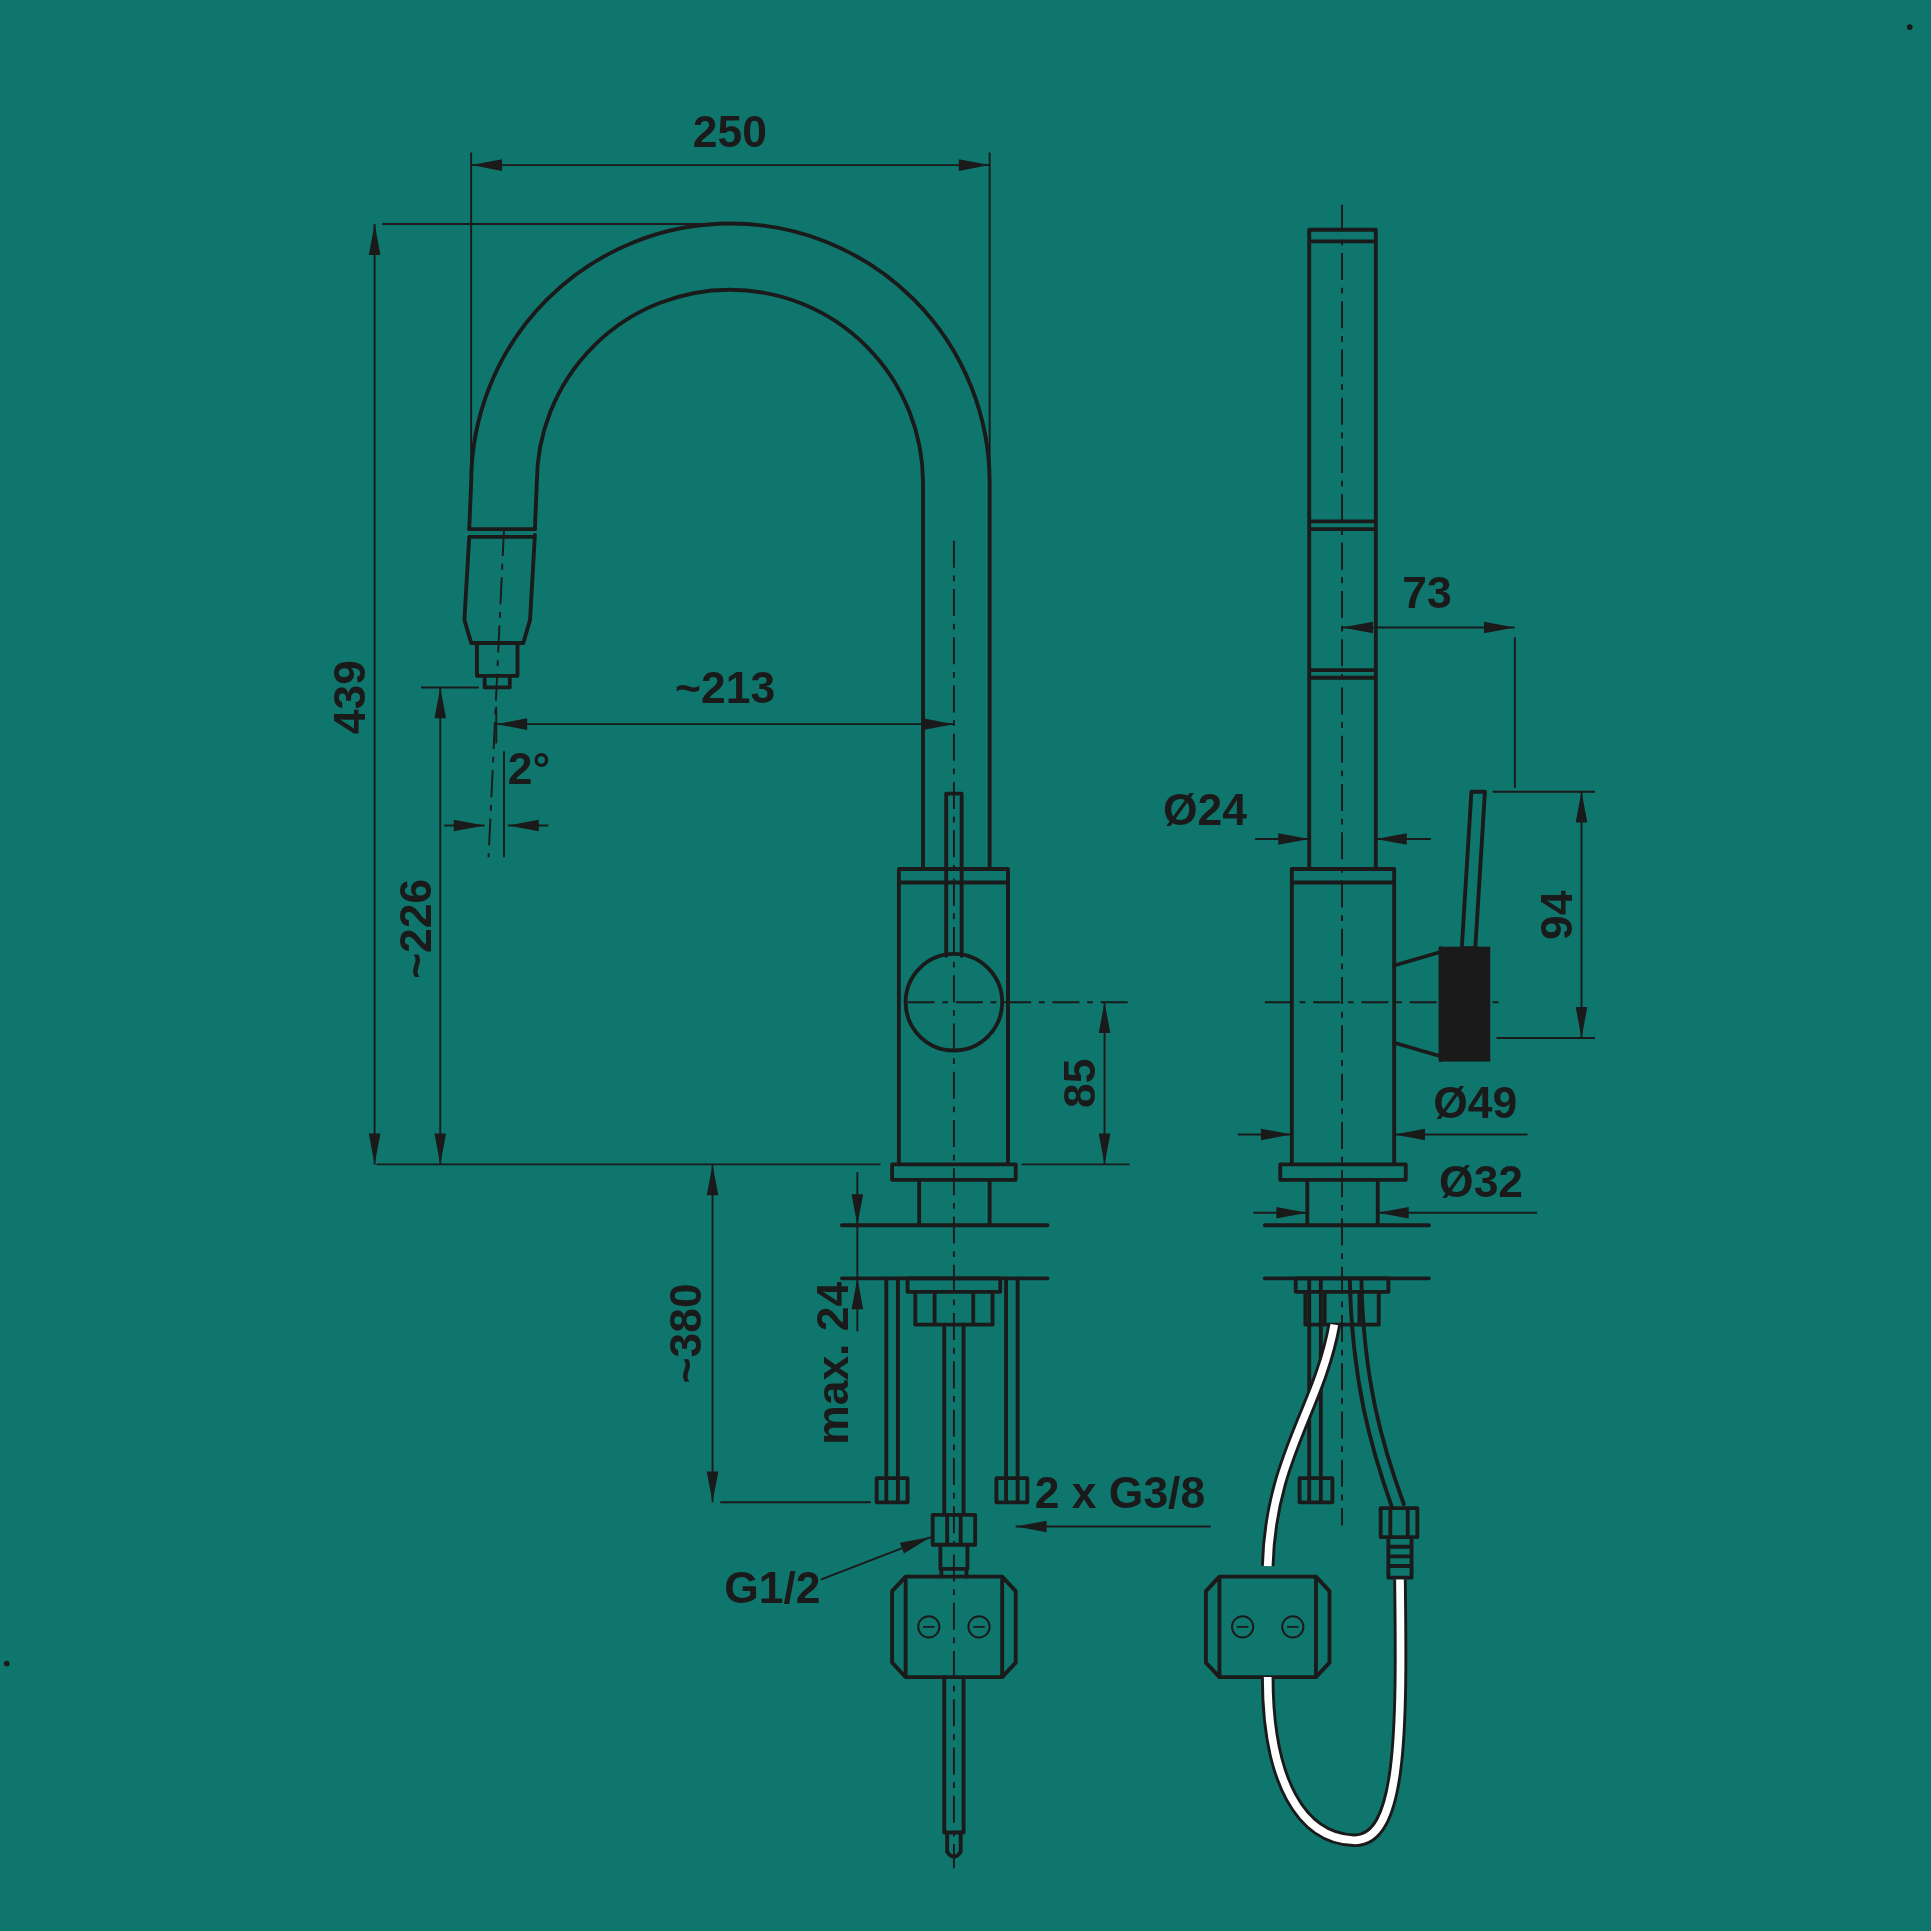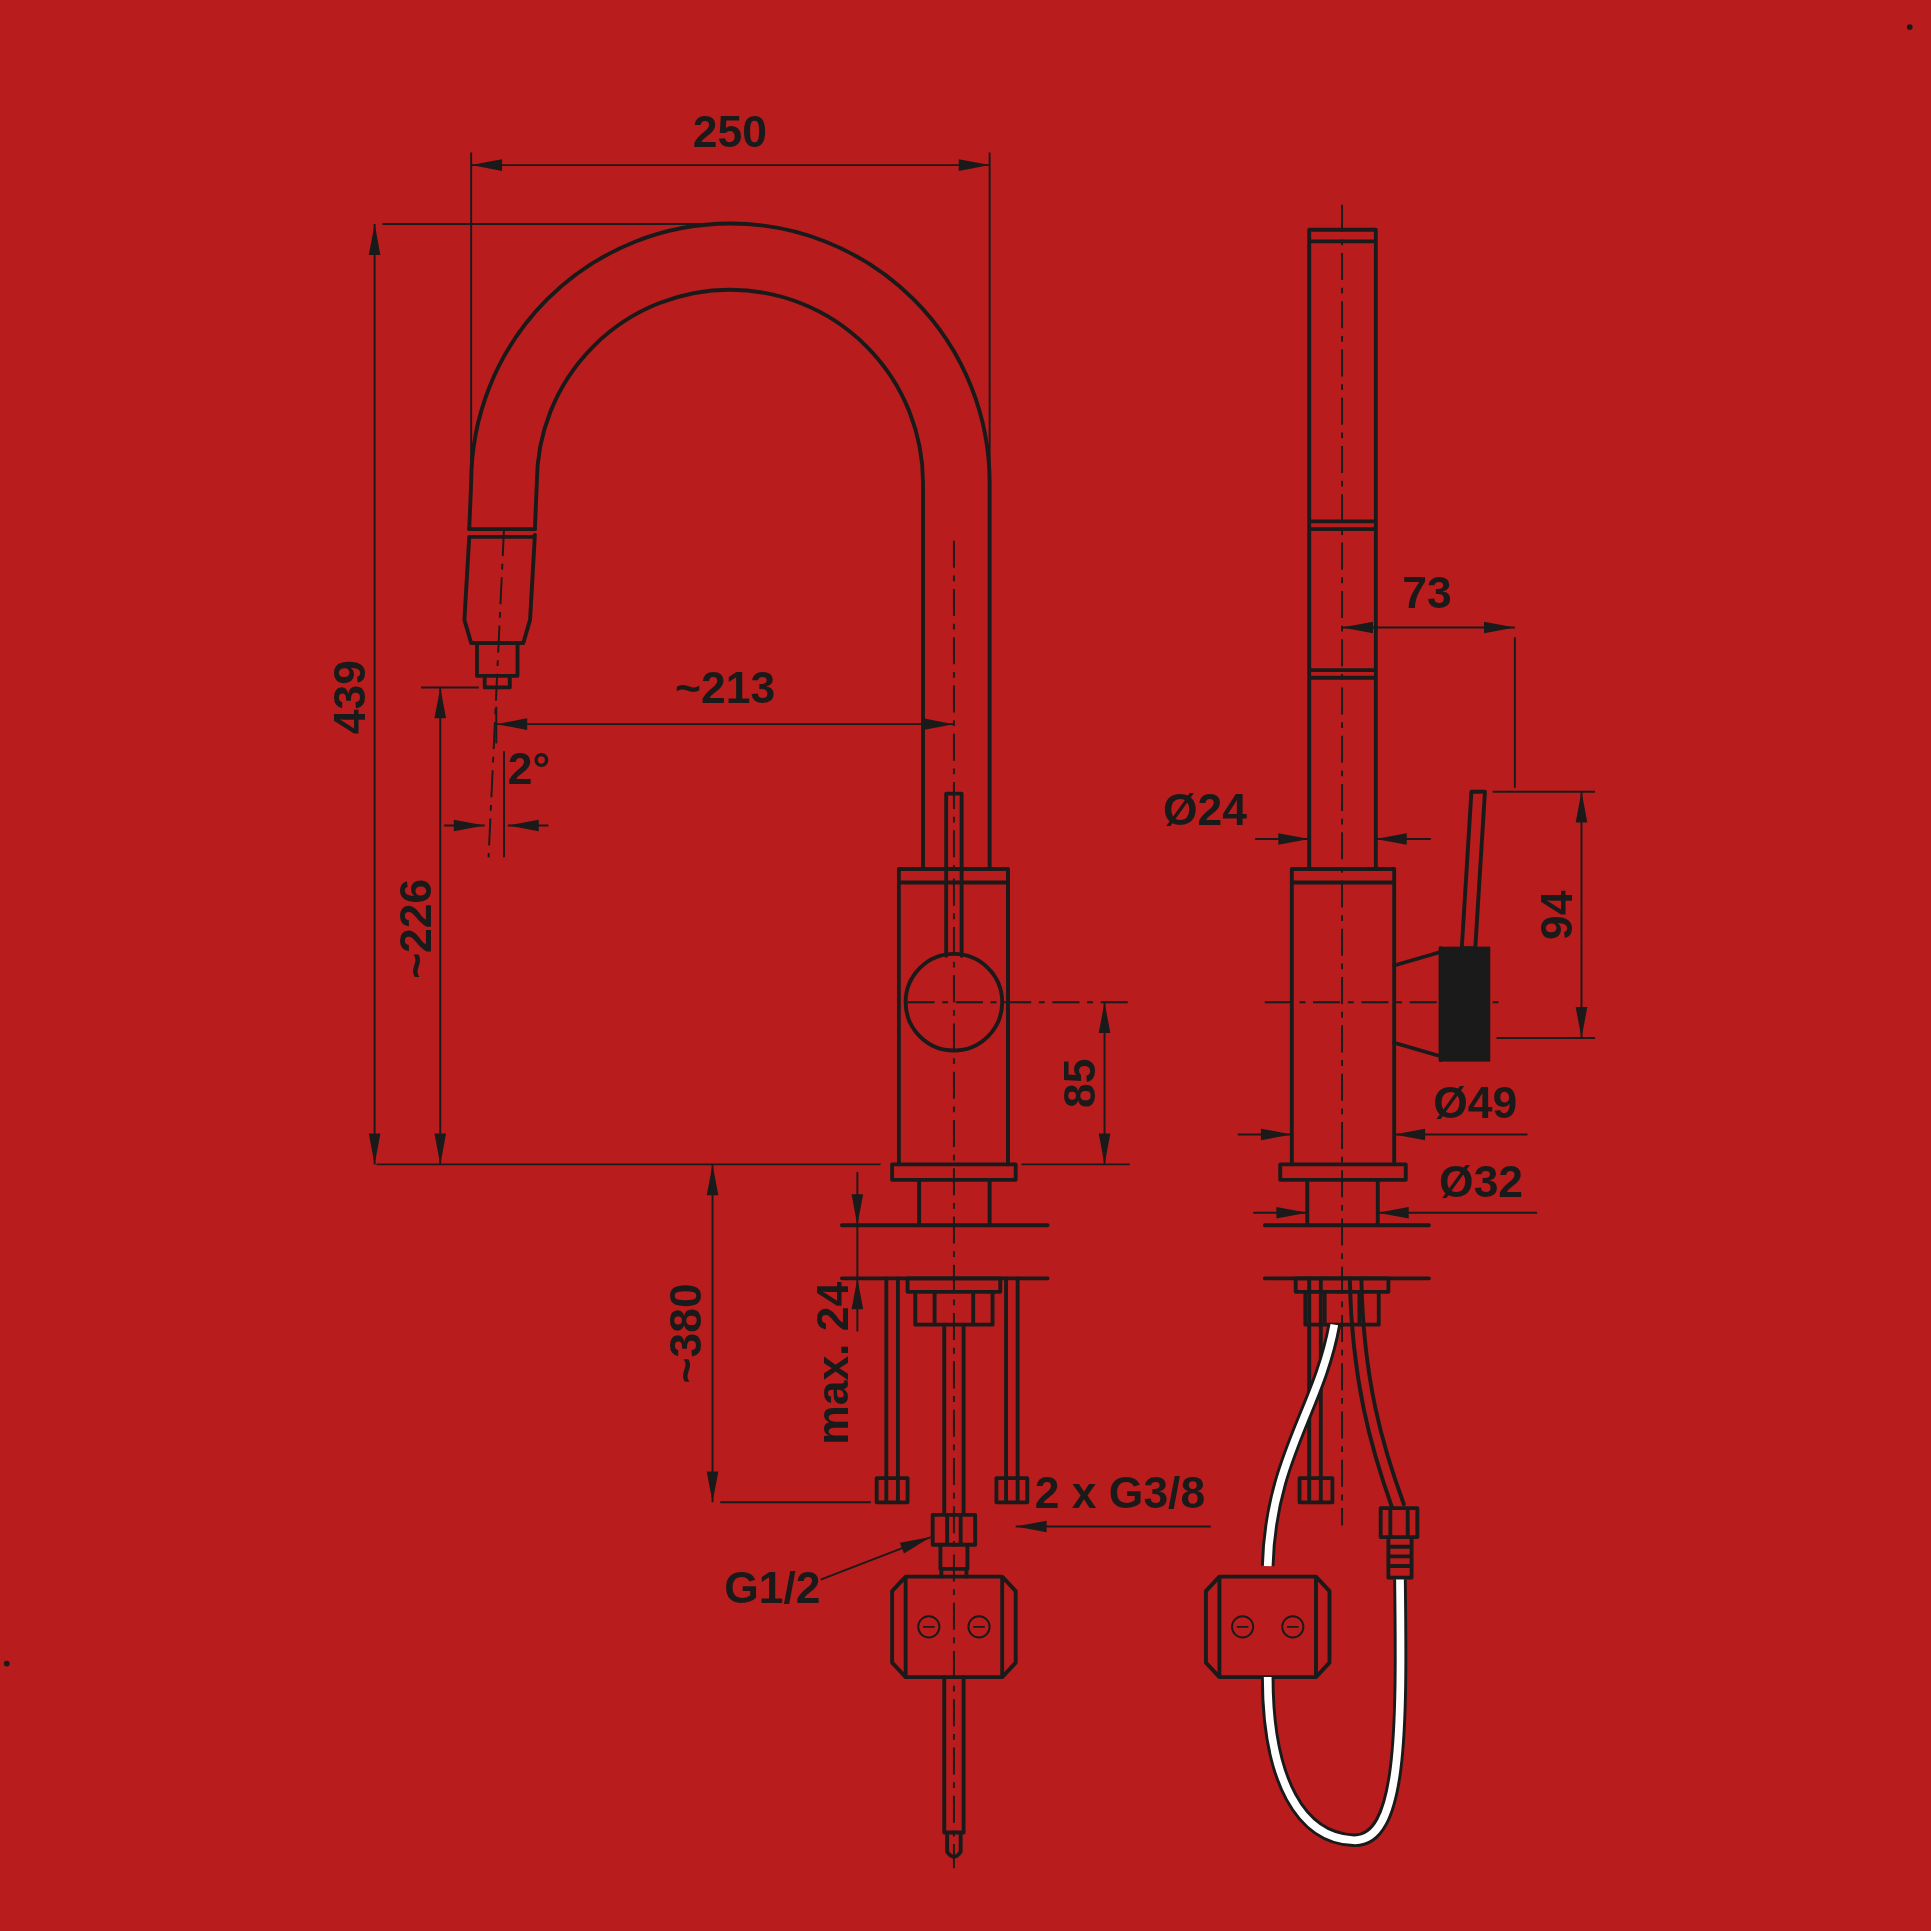--- a/index.html
+++ b/index.html
@@ -1,16 +1,16 @@
 <!DOCTYPE html>
 <html><head>
 <meta charset="utf-8">
 <style>
   html,body{margin:0;padding:0;background:#ffffff;}
-  .canvas{position:relative;width:1931px;height:1931px;background:#b91c1c;overflow:hidden;}
+  .canvas{position:relative;width:1931px;height:1931px;background:#0f766e;overflow:hidden;}
   svg{position:absolute;left:0;top:0;}
   .outline{stroke:#1a1a1a;stroke-width:4;fill:none;stroke-linecap:round;stroke-linejoin:round;}
   .thin{stroke:#1a1a1a;stroke-width:2;fill:none;}
   .cl{stroke:#1a1a1a;stroke-width:2;fill:none;stroke-dasharray:28 8 6 8;}
   .hoseO{stroke:#1a1a1a;stroke-width:14;fill:none;stroke-linecap:butt;}
   .hoseI{stroke:#ffffff;stroke-width:8;fill:none;stroke-linecap:butt;}
   text{font-family:"Liberation Sans",sans-serif;font-weight:700;font-size:46px;fill:#1a1a1a;}
 </style>
 </head>
 <body>

